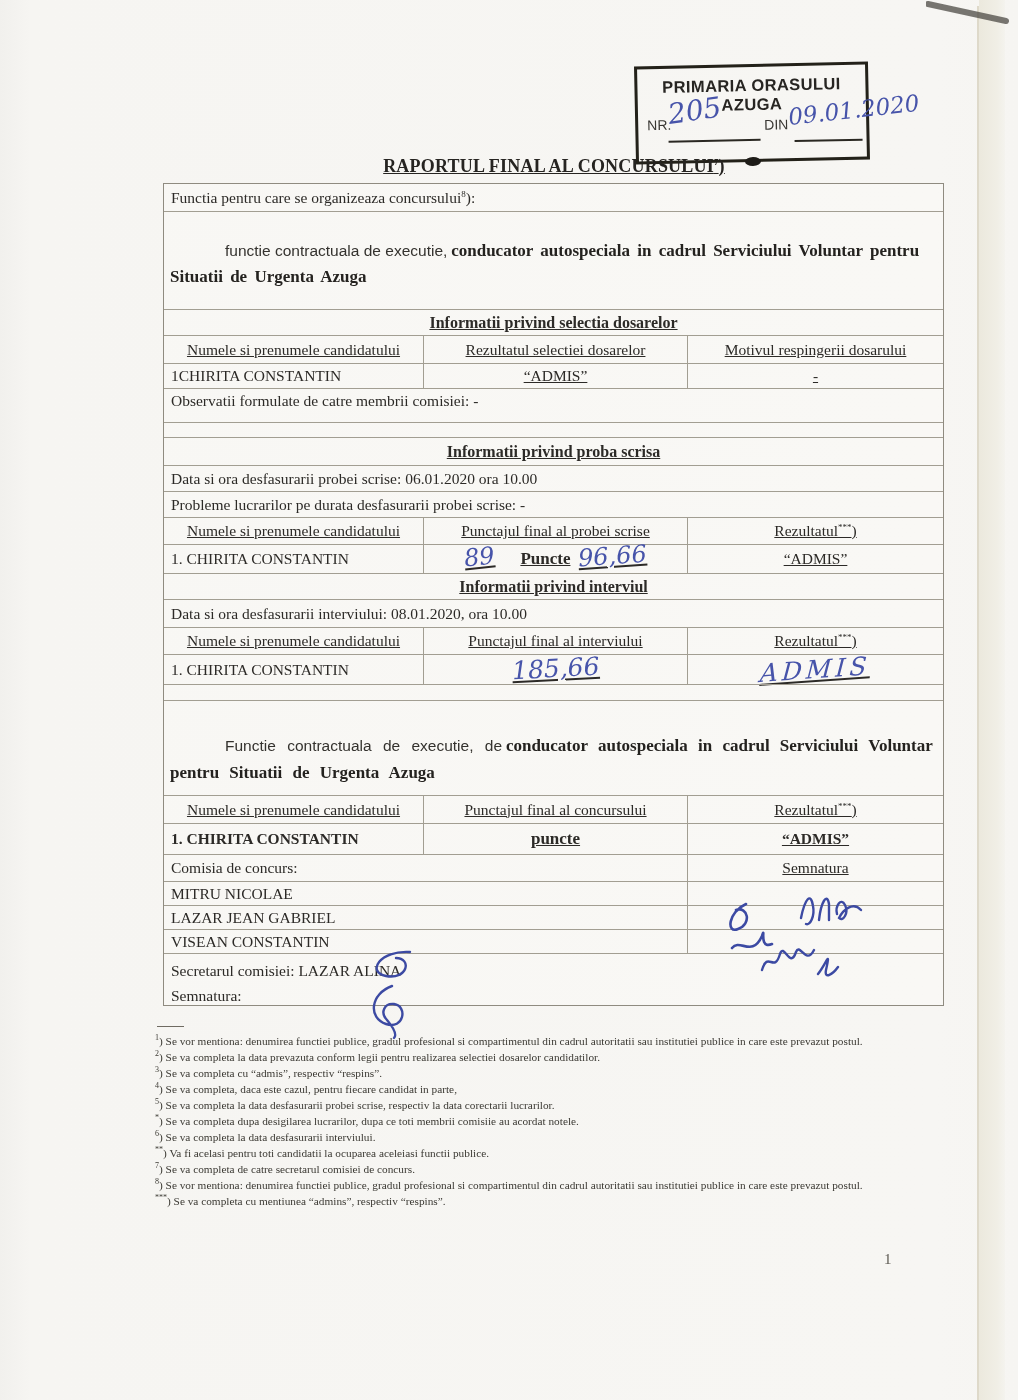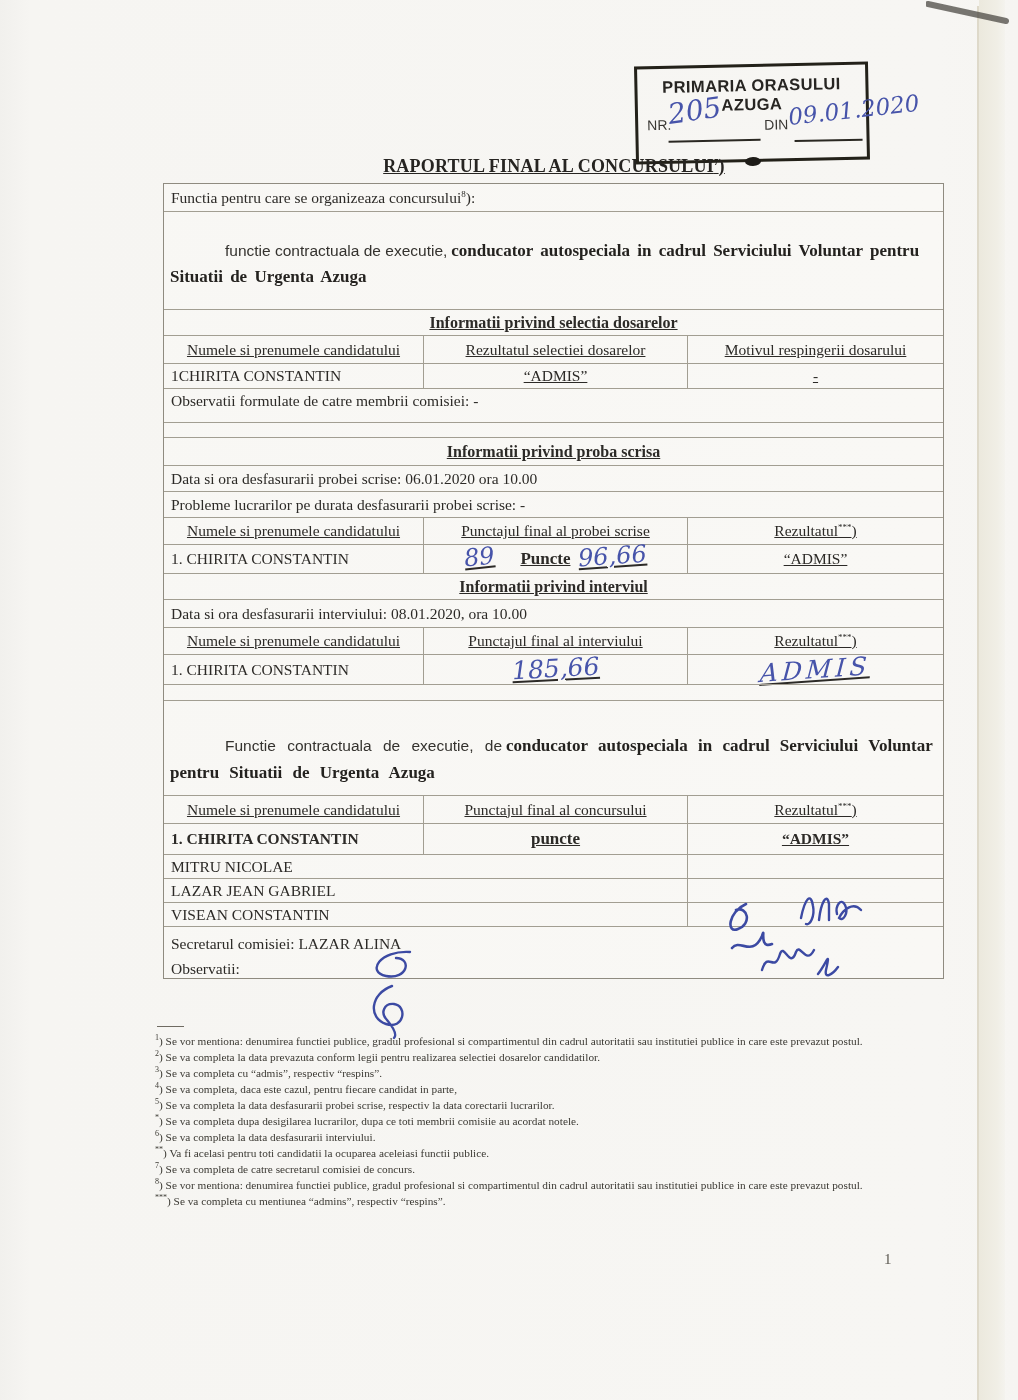--- a/index.html
+++ b/index.html
@@ -199,37 +199,41 @@
       <div class="c c2 ctr">Punctajul final al concursului</div>
       <div class="c c3 ctr">
         <span><span>Rezultatul</span><sup>***</sup><span>)</span></span>
       </div>
     </div>
     <div class="row h31">
       <div class="c c1 bold">1. CHIRITA CONSTANTIN</div>
       <div class="c c2 ctr bold" style="font-size:17px">puncte</div>
       <div class="c c3 ctr bold">“ADMIS”</div>
     </div>
+    <div class="row h27">
+      <div class="c c12">Comisia de concurs:</div>
+      <div class="c c3 ctr">Semnatura</div>
+    </div>
     <div class="row h24">
       <div class="c c12">MITRU NICOLAE</div>
       <div class="c c3"></div>
     </div>
     <div class="row h24">
       <div class="c c12">LAZAR JEAN GABRIEL</div>
       <div class="c c3"></div>
     </div>
     <div class="row h24">
       <div class="c c12">VISEAN CONSTANTIN</div>
       <div class="c c3"></div>
     </div>
     <div class="row h52">
       <div class="c topal" style="width:100%">
         <span>
           <span class="secline">Secretarul comisiei: LAZAR ALINA</span>
-          <span class="secline">Observatii:</span>
+          <span class="secline">Semnatura:</span>
         </span>
       </div>
     </div>
   </div>
 
   <svg class="sig" style="left:797px;top:884px" width="72" height="48">
     <path d="M4,34 C8,14 14,8 16,22 C18,32 13,42 9,40 M22,36 C24,18 30,8 32,20 L32,36 M40,30 C38,22 44,13 48,21 C52,29 46,38 42,34 C46,26 56,17 64,26" stroke="#3c4aa3" stroke-width="2.4" fill="none" stroke-linecap="round"></path>
   </svg>
   <svg class="sig" style="left:718px;top:898px" width="60" height="66">
     <path d="M28,6 C10,14 8,36 20,31 C34,26 30,8 18,12 M14,50 C22,40 34,60 44,38 C48,26 40,52 54,46" stroke="#3c4aa3" stroke-width="2.6" fill="none" stroke-linecap="round"></path>

